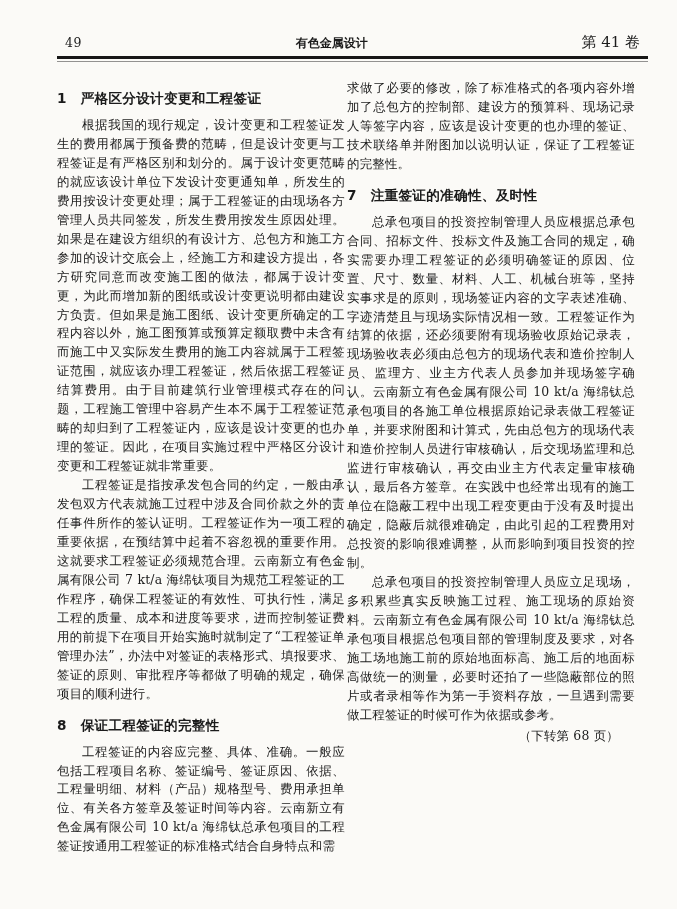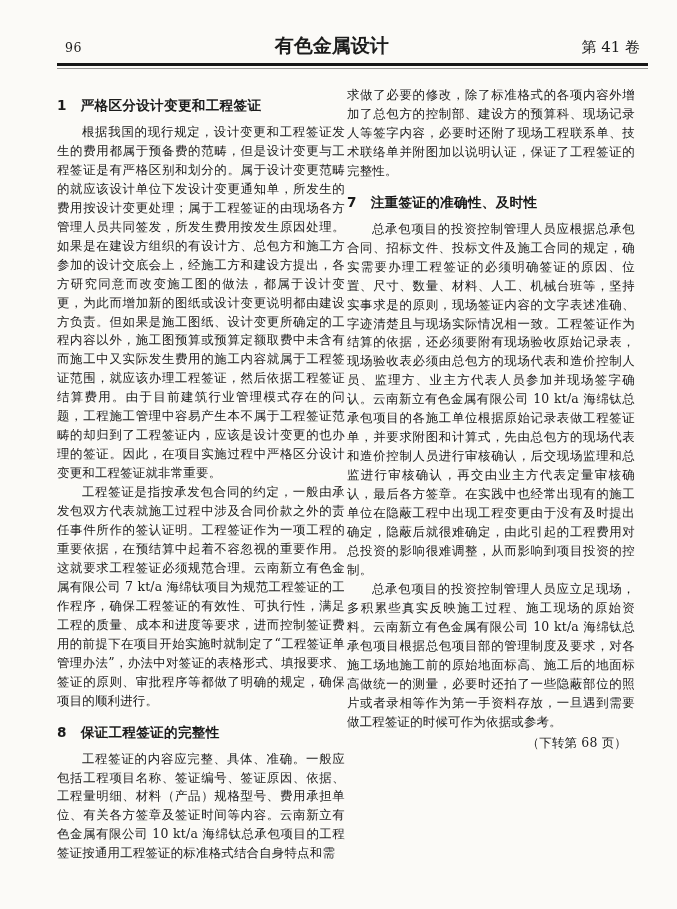--- a/index.html
+++ b/index.html
@@ -18,21 +18,21 @@
     overflow: hidden;
   }
   .hdr {
     display: flex;
     align-items: baseline;
     justify-content: space-between;
     font-size: 12.5px;
     padding: 0 8px 4px 8px;
   }
   .hdr .pageno { letter-spacing: 0.5px; }
-  .hdr .jtitle { font-family: Liberation Serif, serif; font-weight: bold; font-size: 19px; }
+  .hdr .jtitle { font-family: Liberation Serif, serif; font-weight: bold; font-size: 12px; }
   .hdr .vol { font-size: 15px; }
   .rule-thick { height: 3px; background: #171717; }
   .rule-thin  { height: 1px; background: rgba(20,20,20,0.45); margin-top: 2px; }
   .columns {
     display: flex;
     gap: 2px;
     margin-top: 17px;
   }
   .col {
     width: 288px;
@@ -47,51 +47,51 @@
     font-weight: bold;
     font-size: 13.6px;
     line-height: 19px;
     margin: 12px 0 8px 0;
     letter-spacing: 0.3px;
   }
   .col .sec-h:first-child { margin-top: 10px; }
   .para { margin: 0; text-indent: 2em; }
   .para.cont { text-indent: 0; }
   .turn-note {
-    margin: 1px 8px 0 0;
+    margin: 1px 16px 0 0;
     text-align: right;
     font-size: 12.45px;
     line-height: 19px;
   }
 </style>
 </head>
 <body>
 
 <div class="page">
 
   <div class="hdr">
-    <span class="pageno">96</span>
+    <span class="pageno">49</span>
     <span class="jtitle">有色金属设计</span>
     <span class="vol">第 41 卷</span>
   </div>
   <div class="rule-thick"></div>
   <div class="rule-thin"></div>
 
   <div class="columns">
 
     <div class="col">
       <h2 class="sec-h">1　严格区分设计变更和工程签证</h2>
       <p class="para">根据我国的现行规定，设计变更和工程签证发生的费用都属于预备费的范畴，但是设计变更与工程签证是有严格区别和划分的。属于设计变更范畴的就应该设计单位下发设计变更通知单，所发生的费用按设计变更处理；属于工程签证的由现场各方管理人员共同签发，所发生费用按发生原因处理。如果是在建设方组织的有设计方、总包方和施工方参加的设计交底会上，经施工方和建设方提出，各方研究同意而改变施工图的做法，都属于设计变更，为此而增加新的图纸或设计变更说明都由建设方负责。但如果是施工图纸、设计变更所确定的工程内容以外，施工图预算或预算定额取费中未含有而施工中又实际发生费用的施工内容就属于工程签证范围，就应该办理工程签证，然后依据工程签证结算费用。由于目前建筑行业管理模式存在的问题，工程施工管理中容易产生本不属于工程签证范畴的却归到了工程签证内，应该是设计变更的也办理的签证。因此，在项目实施过程中严格区分设计变更和工程签证就非常重要。</p>
       <p class="para">工程签证是指按承发包合同的约定，一般由承发包双方代表就施工过程中涉及合同价款之外的责任事件所作的签认证明。工程签证作为一项工程的重要依据，在预结算中起着不容忽视的重要作用。这就要求工程签证必须规范合理。云南新立有色金属有限公司 7 kt/a 海绵钛项目为规范工程签证的工作程序，确保工程签证的有效性、可执行性，满足工程的质量、成本和进度等要求，进而控制签证费用的前提下在项目开始实施时就制定了“工程签证单管理办法”，办法中对签证的表格形式、填报要求、签证的原则、审批程序等都做了明确的规定，确保项目的顺利进行。</p>
       <h2 class="sec-h">8　保证工程签证的完整性</h2>
       <p class="para">工程签证的内容应完整、具体、准确。一般应包括工程项目名称、签证编号、签证原因、依据、工程量明细、材料（产品）规格型号、费用承担单位、有关各方签章及签证时间等内容。云南新立有色金属有限公司 10 kt/a 海绵钛总承包项目的工程签证按通用工程签证的标准格式结合自身特点和需</p>
     </div>
 
     <div class="col">
-      <p class="para cont">求做了必要的修改，除了标准格式的各项内容外增加了总包方的控制部、建设方的预算科、现场记录人等签字内容，必要时还附了现场工程联系单、技术联络单并附图加以说明认证，保证了工程签证的完整性。</p>
+      <p class="para cont">求做了必要的修改，除了标准格式的各项内容外增加了总包方的控制部、建设方的预算科、现场记录人等签字内容，应该是设计变更的也办理的签证、技术联络单并附图加以说明认证，保证了工程签证的完整性。</p>
       <h2 class="sec-h">7　注重签证的准确性、及时性</h2>
       <p class="para">总承包项目的投资控制管理人员应根据总承包合同、招标文件、投标文件及施工合同的规定，确实需要办理工程签证的必须明确签证的原因、位置、尺寸、数量、材料、人工、机械台班等，坚持实事求是的原则，现场签证内容的文字表述准确、字迹清楚且与现场实际情况相一致。工程签证作为结算的依据，还必须要附有现场验收原始记录表，现场验收表必须由总包方的现场代表和造价控制人员、监理方、业主方代表人员参加并现场签字确认。云南新立有色金属有限公司 10 kt/a 海绵钛总承包项目的各施工单位根据原始记录表做工程签证单，并要求附图和计算式，先由总包方的现场代表和造价控制人员进行审核确认，后交现场监理和总监进行审核确认，再交由业主方代表定量审核确认，最后各方签章。在实践中也经常出现有的施工单位在隐蔽工程中出现工程变更由于没有及时提出确定，隐蔽后就很难确定，由此引起的工程费用对总投资的影响很难调整，从而影响到项目投资的控制。</p>
       <p class="para">总承包项目的投资控制管理人员应立足现场，多积累些真实反映施工过程、施工现场的原始资料。云南新立有色金属有限公司 10 kt/a 海绵钛总承包项目根据总包项目部的管理制度及要求，对各施工场地施工前的原始地面标高、施工后的地面标高做统一的测量，必要时还拍了一些隐蔽部位的照片或者录相等作为第一手资料存放，一旦遇到需要做工程签证的时候可作为依据或参考。</p>
       <p class="turn-note">（下转第 68 页）</p>
     </div>
 
   </div>
 
 </div>
 

